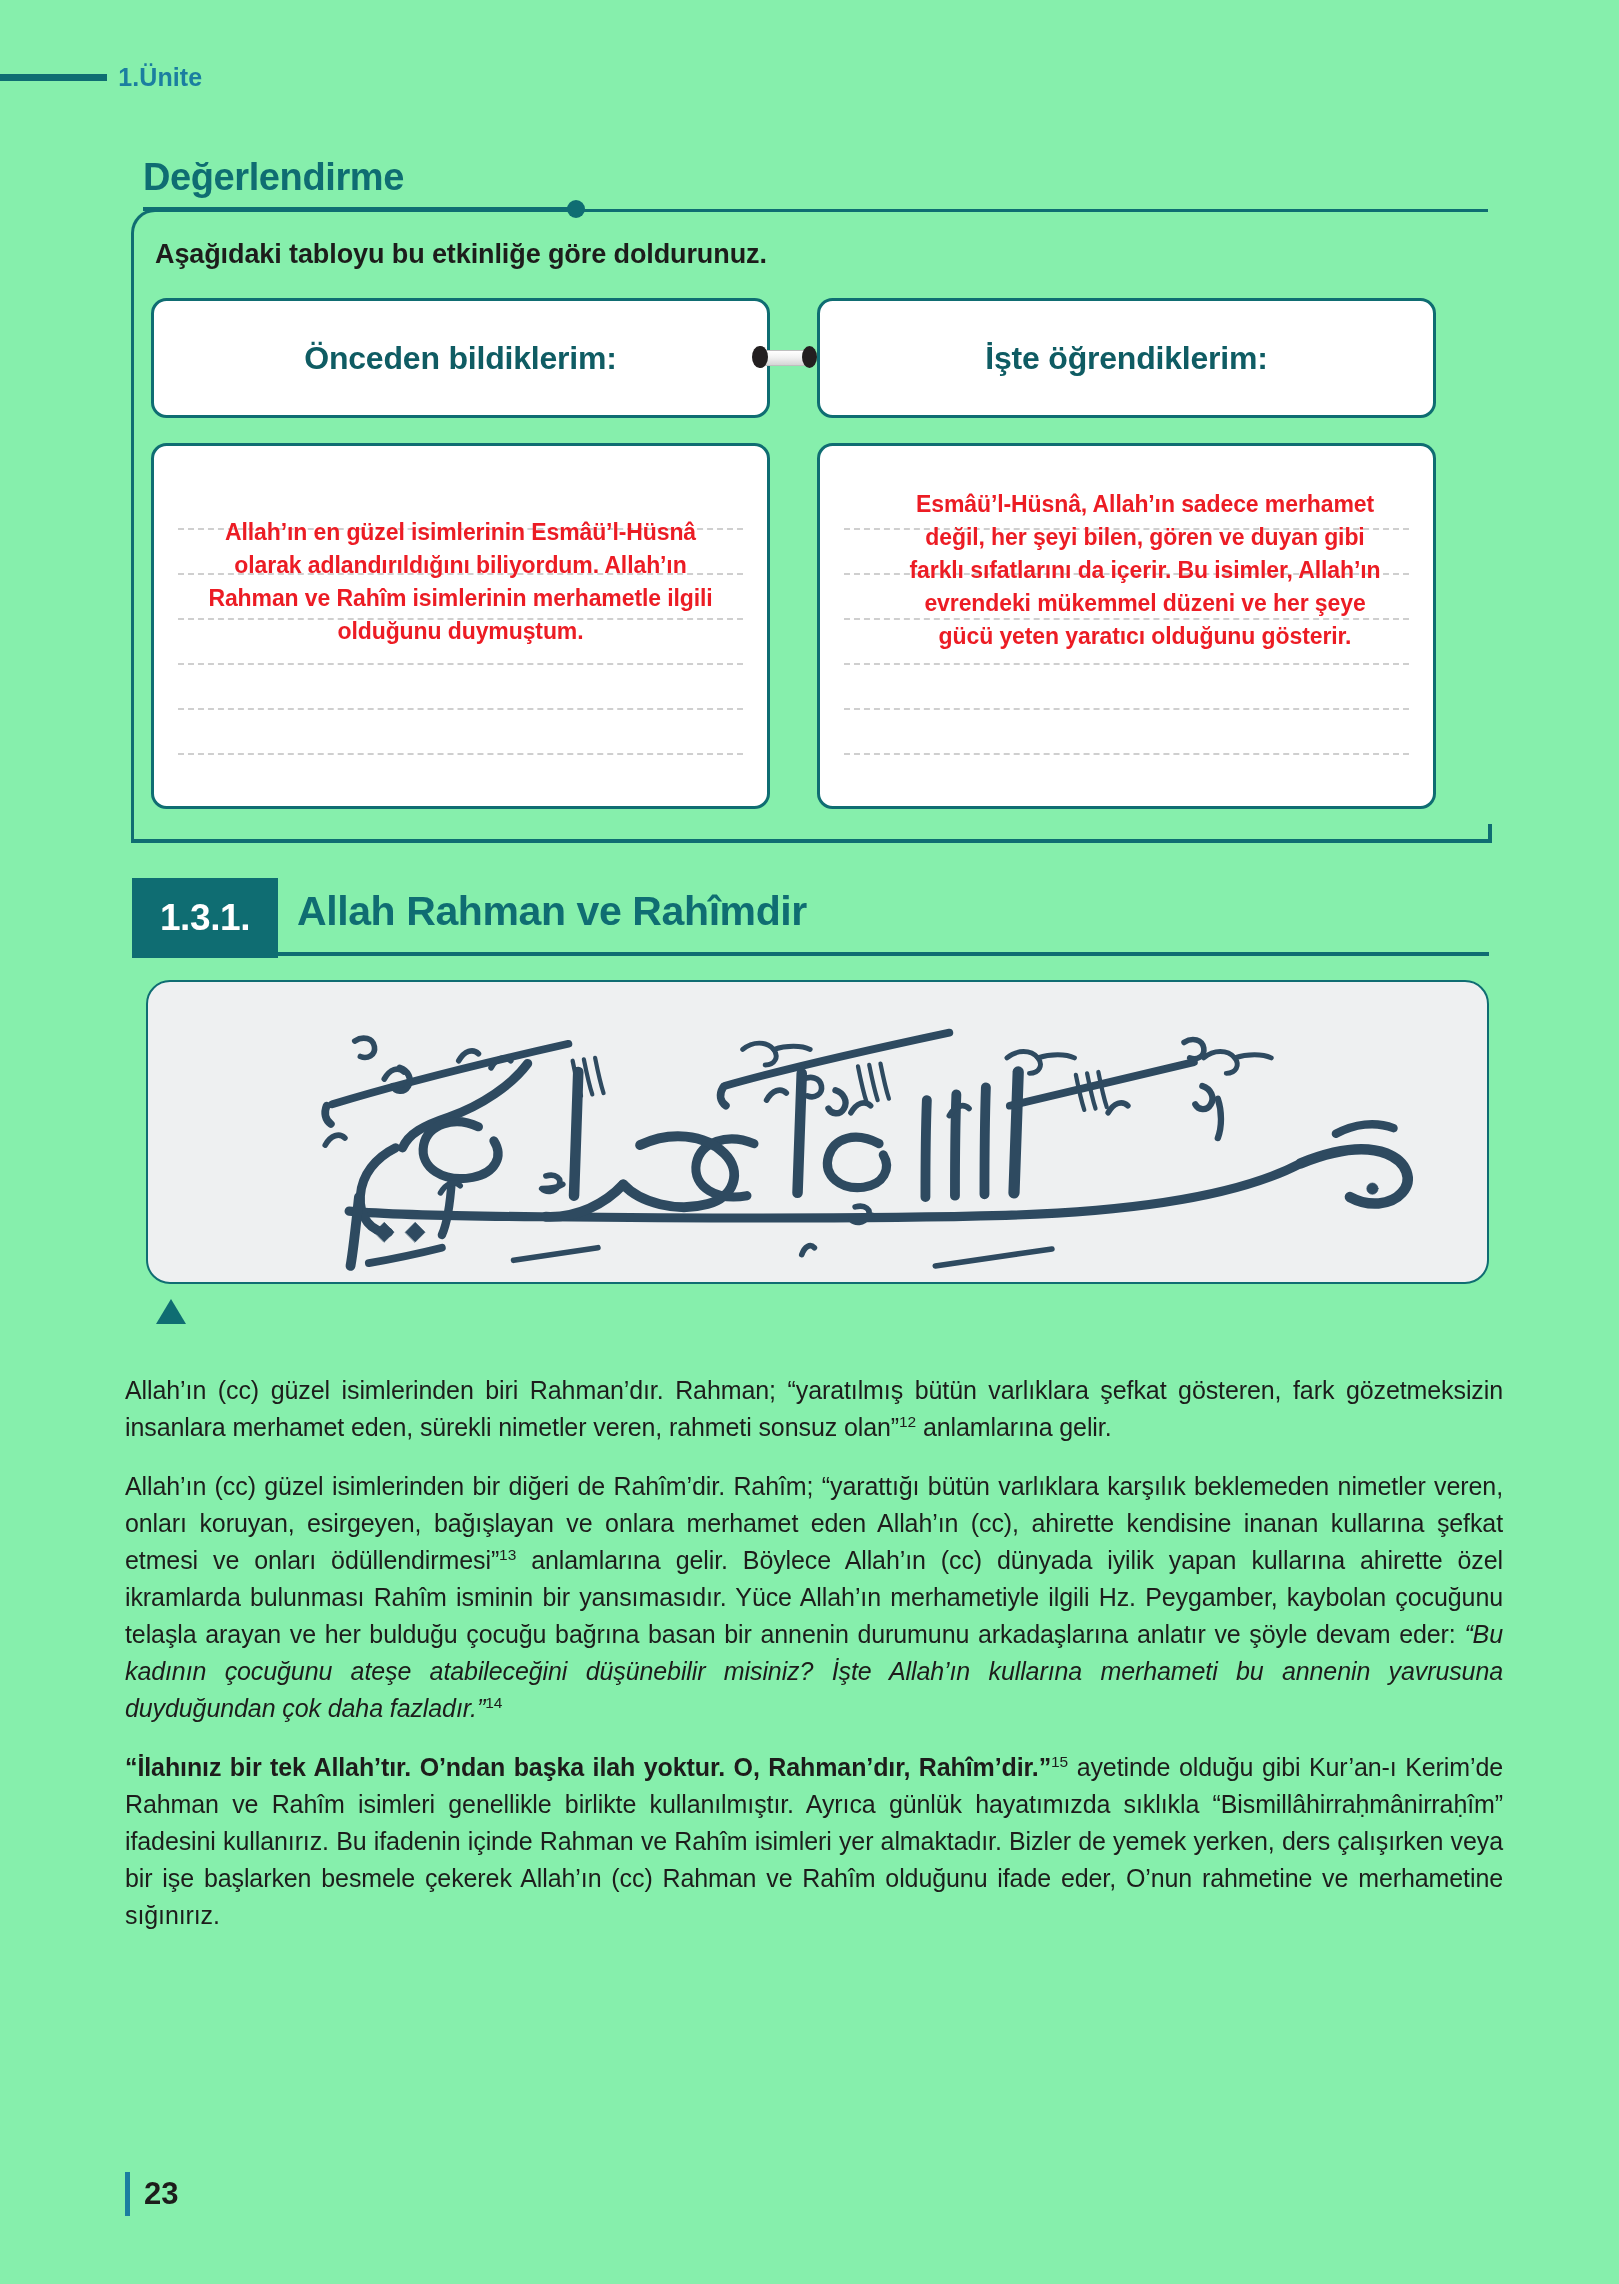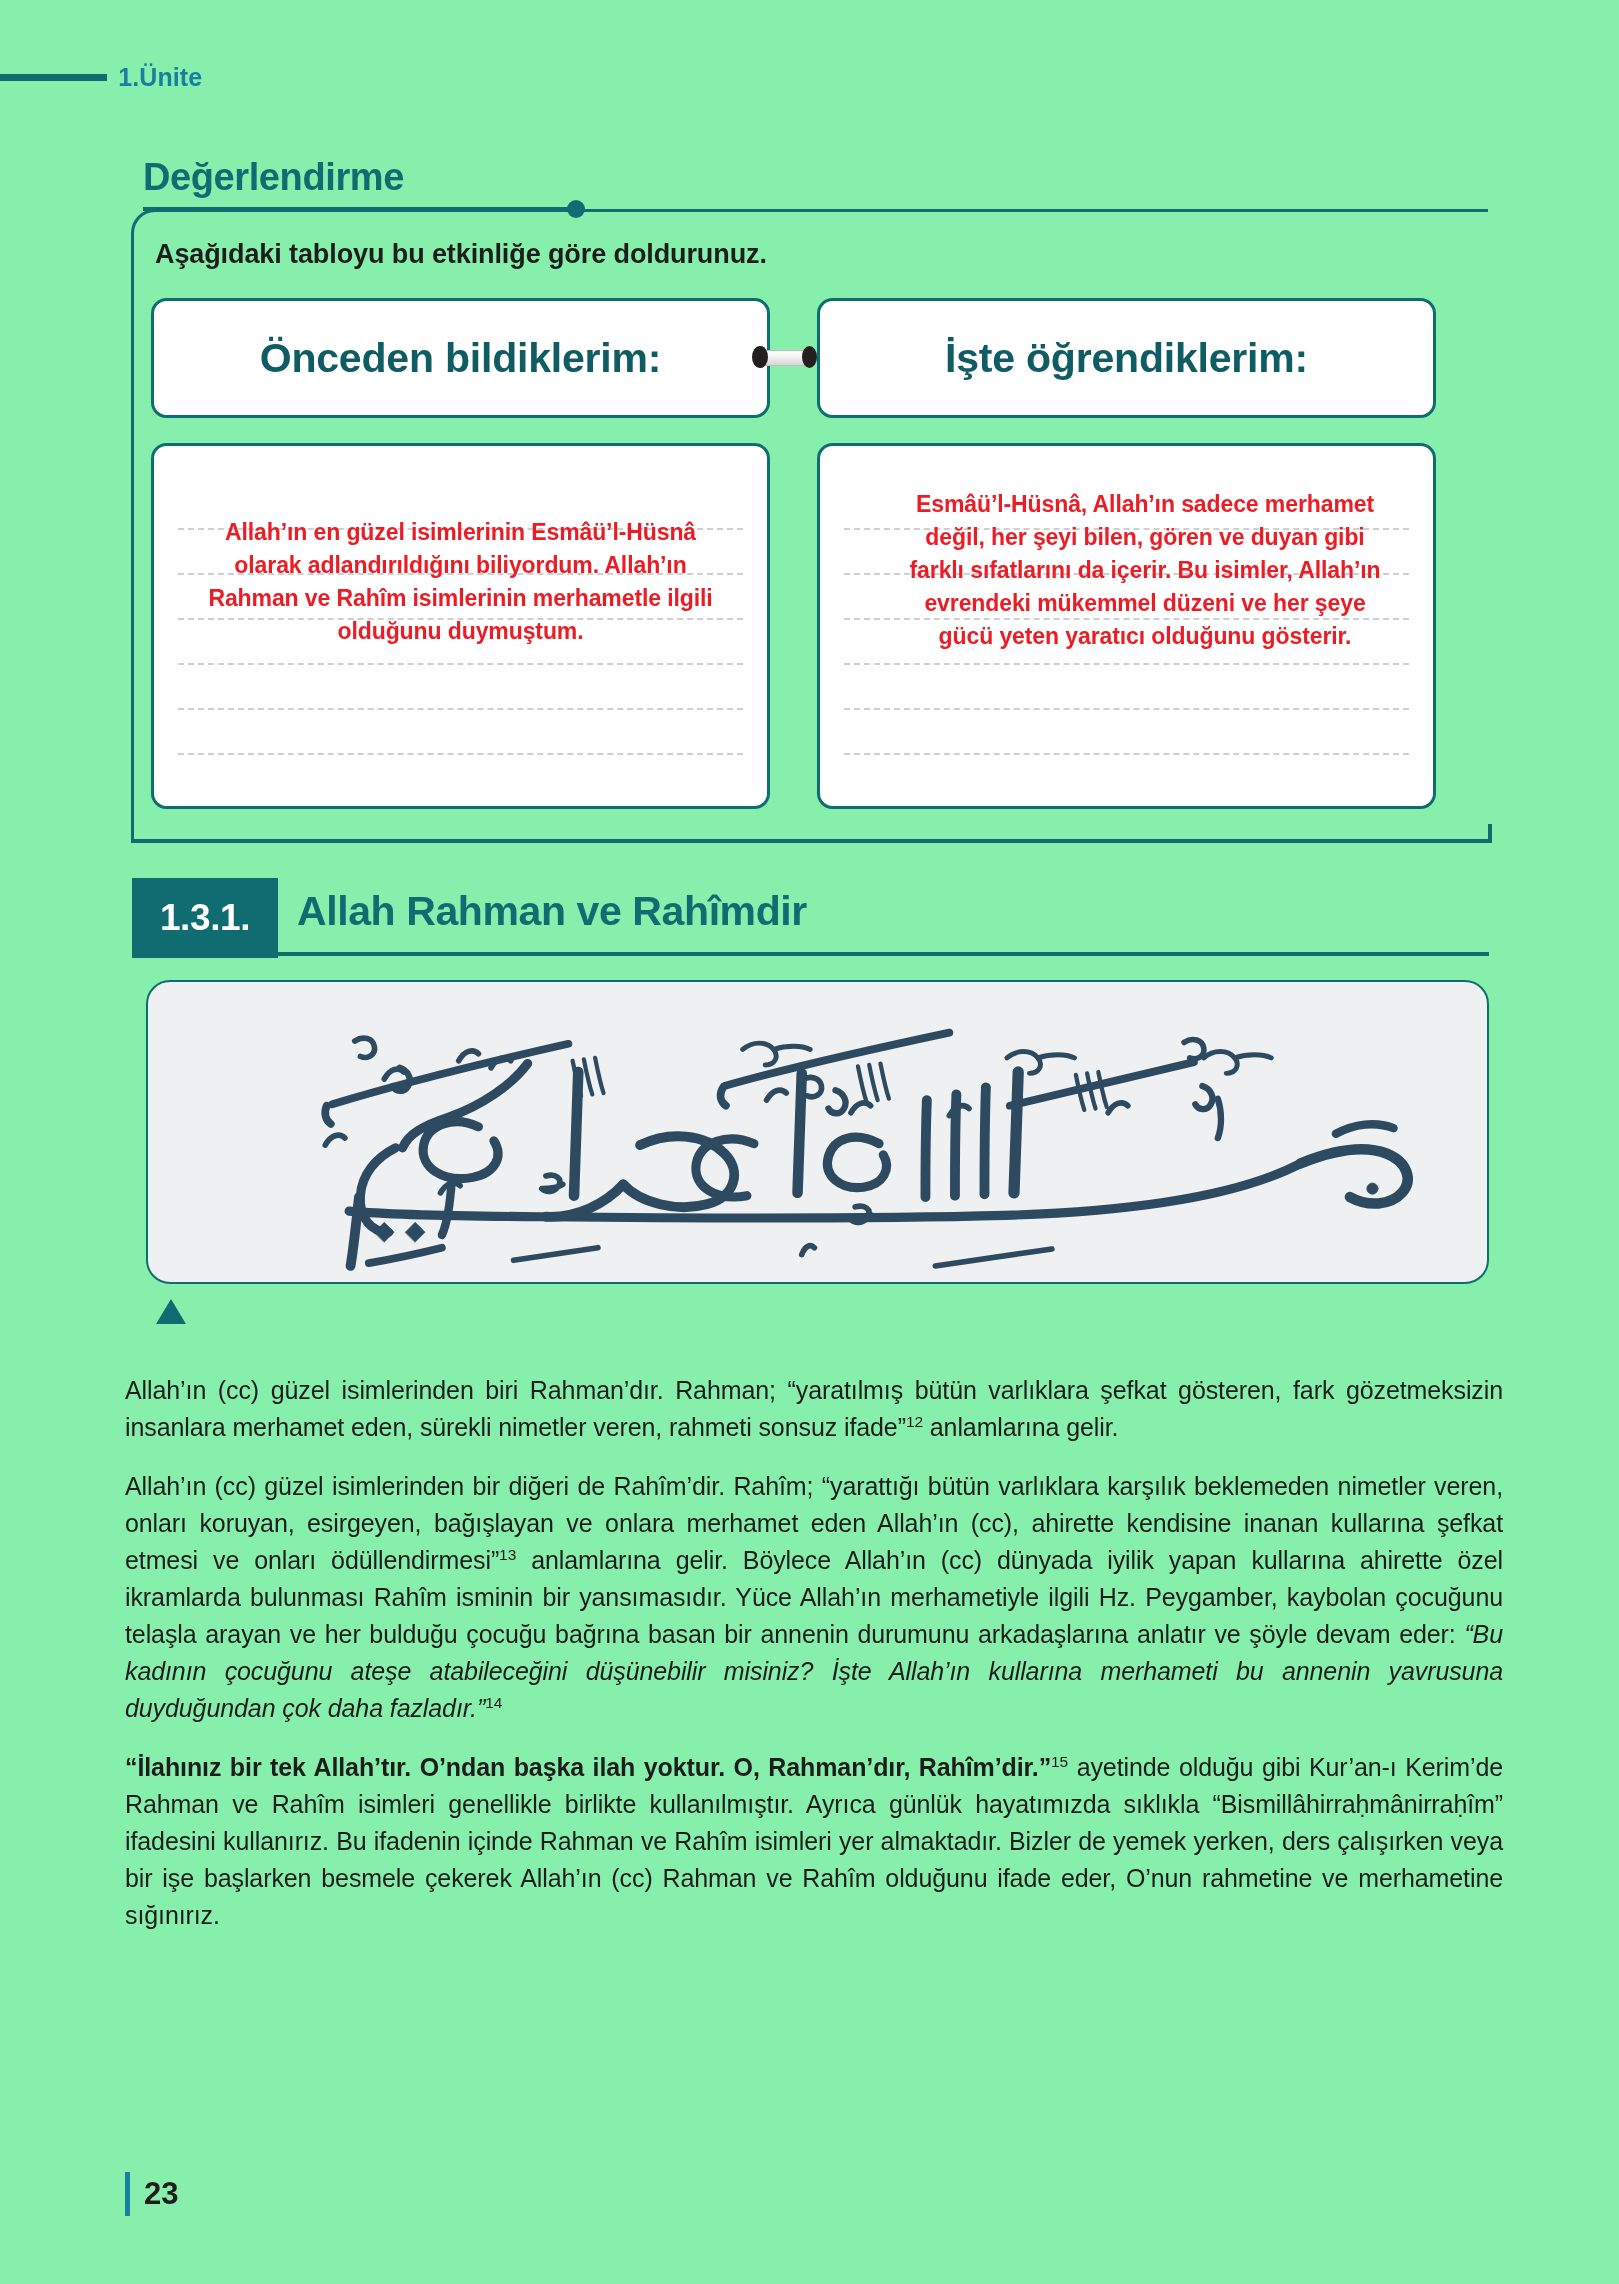--- a/index.html
+++ b/index.html
@@ -125,21 +125,21 @@
     background: #ffffff;
     box-sizing: border-box;
     display: flex;
     align-items: center;
     justify-content: center;
   }
   .hdr-box.left  { left: 151px;  width: 619px; }
   .hdr-box.right { left: 817px; width: 619px; }
   .hdr-box span {
     color: #0f5c63;
-    font-size: 41px;
+    font-size: 32px;
     font-weight: 700;
     letter-spacing: -0.2px;
     text-align: right;
   }
 
   
   .connector {
     position: absolute;
     left: 752px;
     top: 343px;
@@ -481,21 +481,21 @@
           <path d="M566 276 C580 272, 590 280, 584 290 C578 300, 566 300, 560 294 C574 294, 584 292, 590 288"></path>
           <path d="M1006 320 C1020 316, 1030 324, 1024 334 C1018 344, 1006 344, 1000 338 C1014 338, 1024 336, 1030 332"></path>
         </g>
       </g>
     </svg>
   </div>
 
   <div class="fig-arrow"></div>
 
   <div class="body-copy">
-    <p><span>Allah’ın (cc) güzel isimlerinden biri Rahman’dır. Rahman; “yaratılmış bütün varlıklara şefkat gösteren, fark gözetmeksizin insanlara merhamet eden, sürekli nimetler veren, rahmeti sonsuz ifade”</span><sup>12</sup><span> anlamlarına gelir.</span></p>
+    <p><span>Allah’ın (cc) güzel isimlerinden biri Rahman’dır. Rahman; “yaratılmış bütün varlıklara şefkat gösteren, fark gözetmeksizin insanlara merhamet eden, sürekli nimetler veren, rahmeti sonsuz olan”</span><sup>12</sup><span> anlamlarına gelir.</span></p>
 
     <p><span>Allah’ın (cc) güzel isimlerinden bir diğeri de Rahîm’dir. Rahîm; “yarattığı bütün varlıklara karşılık beklemeden nimetler veren, onları koruyan, esirgeyen, bağışlayan ve onlara merhamet eden Allah’ın (cc), ahirette kendisine inanan kullarına şefkat etmesi ve onları ödüllendirmesi”</span><sup>13</sup><span> anlamlarına gelir.  Böylece Allah’ın (cc) dünyada iyilik yapan kullarına ahirette özel ikramlarda bulunması Rahîm isminin bir yansımasıdır. Yüce Allah’ın merhametiyle ilgili Hz. Peygamber, kaybolan çocuğunu telaşla arayan ve her bulduğu çocuğu bağrına basan bir annenin durumunu arkadaşlarına anlatır ve şöyle devam eder: </span><span class="it">“Bu kadının çocuğunu ateşe atabileceğini düşünebilir misiniz? İşte Allah’ın kullarına merhameti bu annenin yavrusuna duyduğundan çok daha fazladır.”</span><sup>14</sup></p>
 
     <p><span class="bd">“İlahınız bir tek Allah’tır. O’ndan başka ilah yoktur. O, Rahman’dır, Rahîm’dir.”</span><sup>15</sup><span> ayetinde olduğu gibi Kur’an-ı Kerim’de Rahman ve Rahîm isimleri genellikle birlikte kullanılmıştır. Ayrıca günlük hayatımızda sıklıkla “Bismillâhirraḥmânirraḥîm” ifadesini kullanırız. Bu ifadenin içinde Rahman ve Rahîm isimleri yer almaktadır. Bizler de yemek yerken, ders çalışırken veya bir işe başlarken besmele çekerek Allah’ın (cc) Rahman ve Rahîm olduğunu ifade eder, O’nun rahmetine ve merhametine sığınırız.</span></p>
   </div>
 
   <div class="folio">
     <div class="folio-rule"></div>
     <div class="folio-num">23</div>
   </div>

